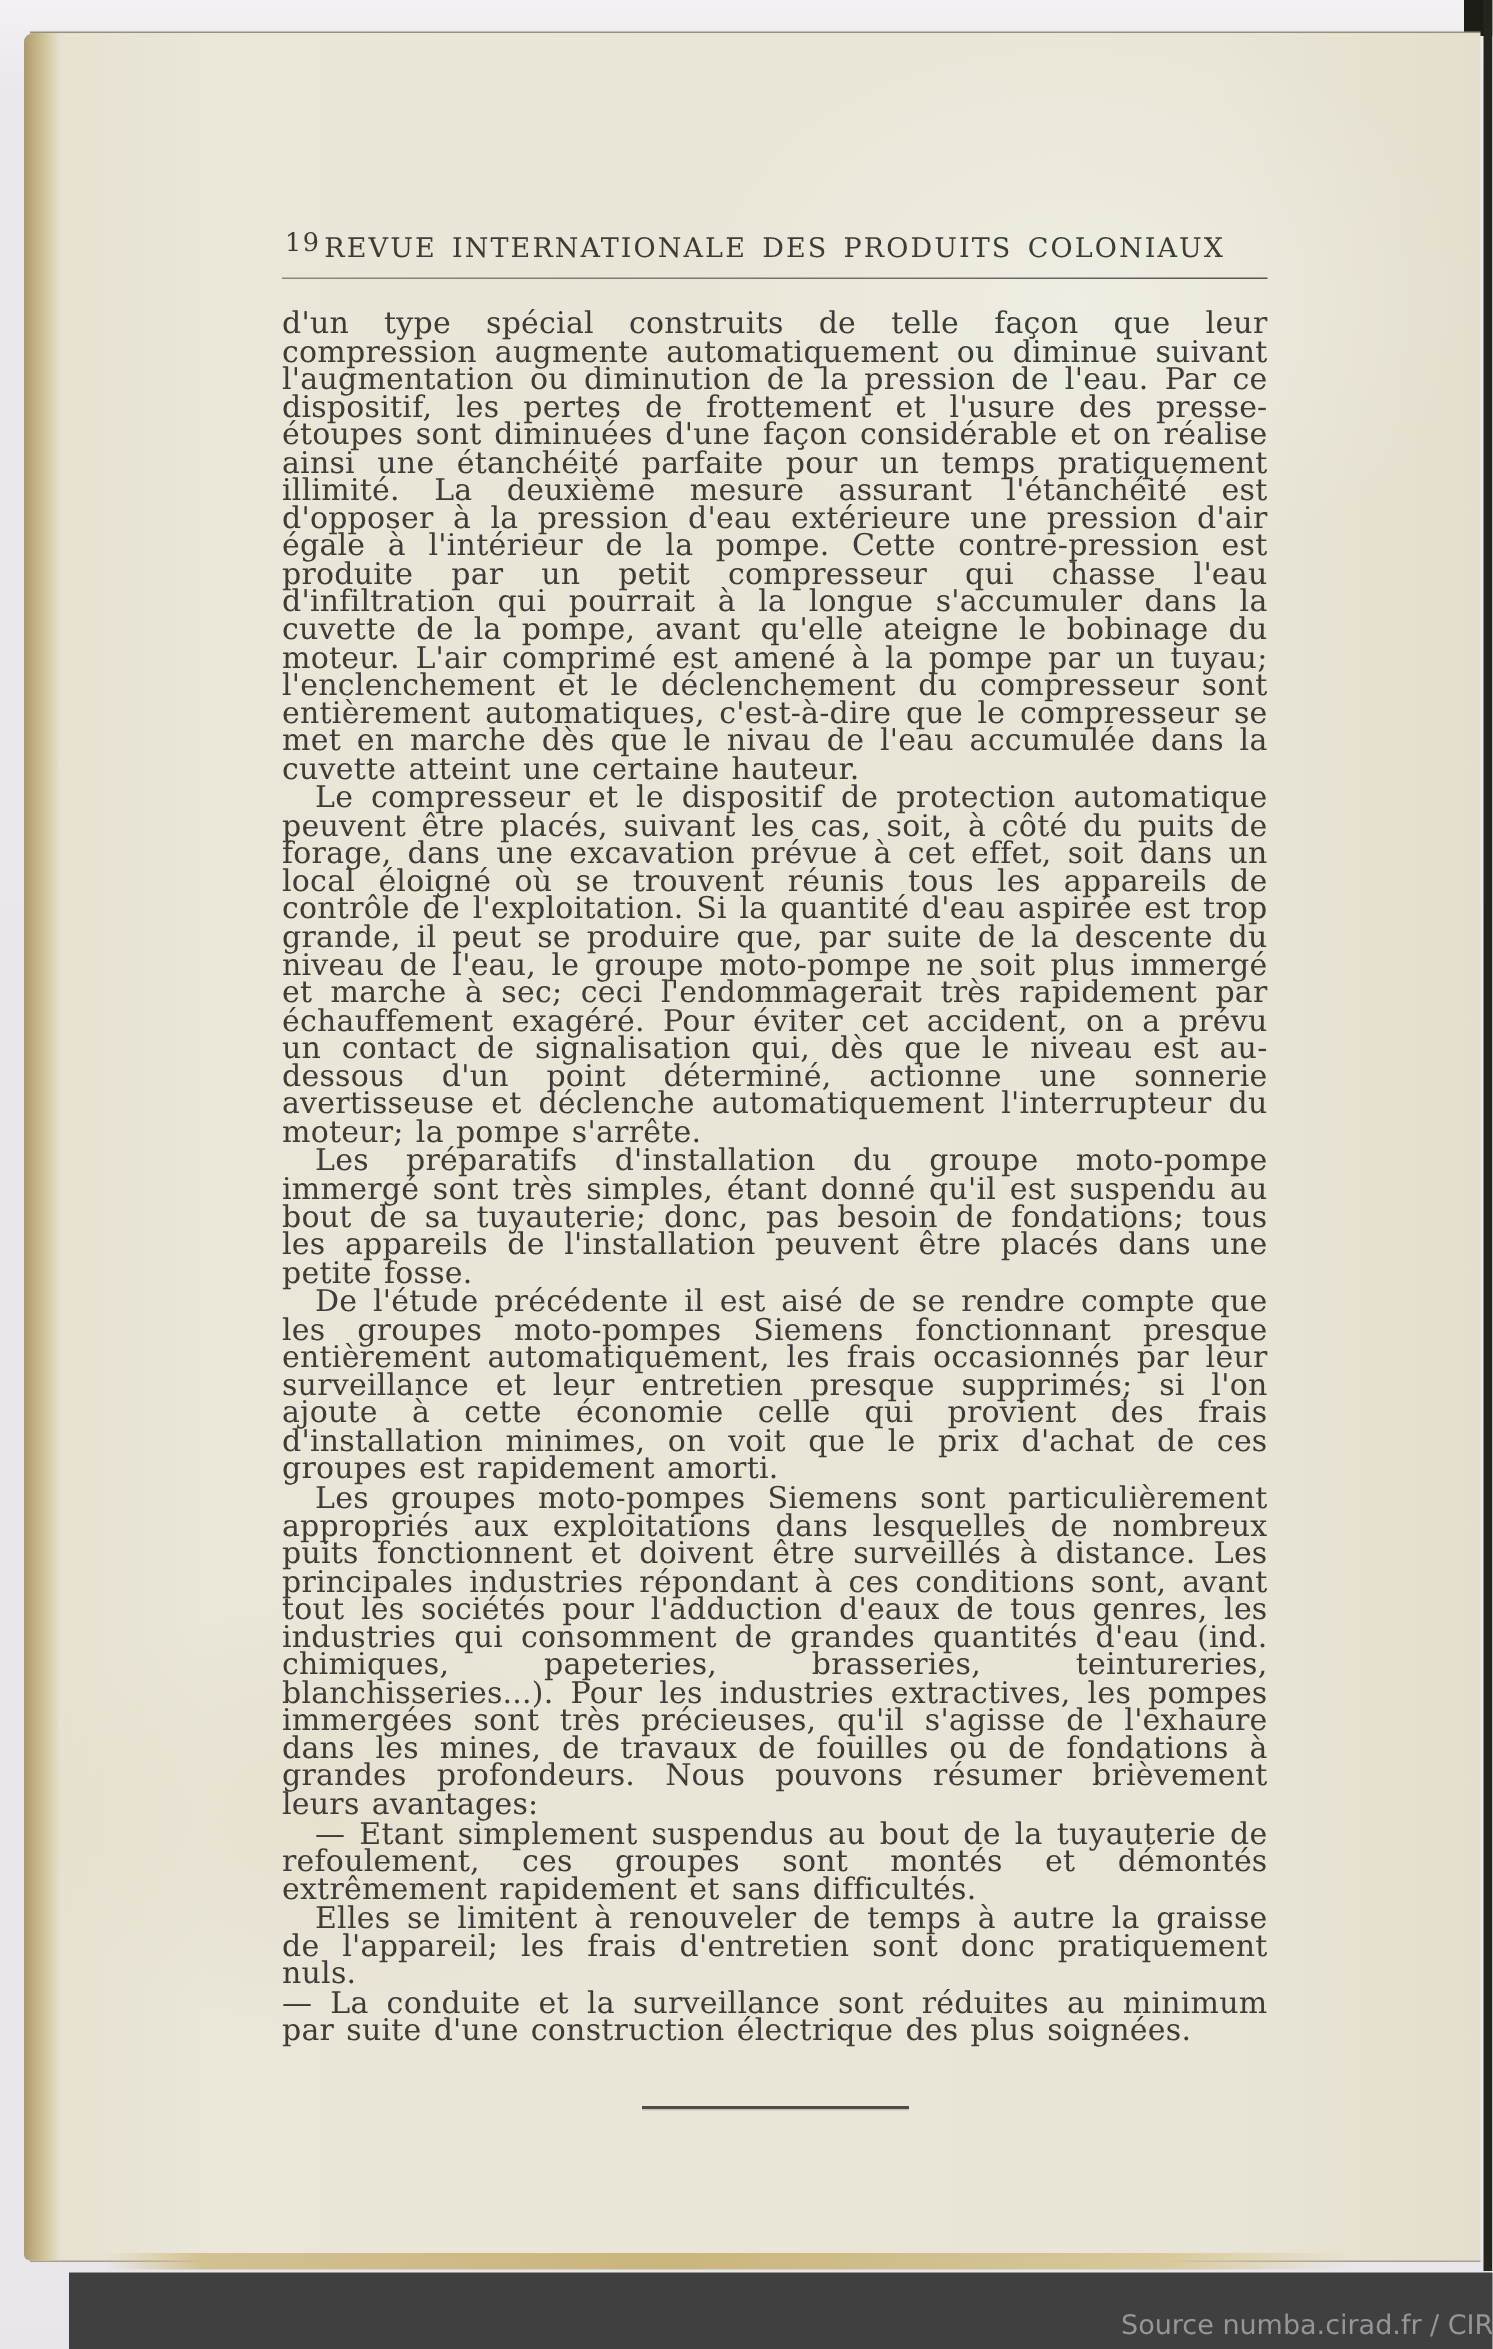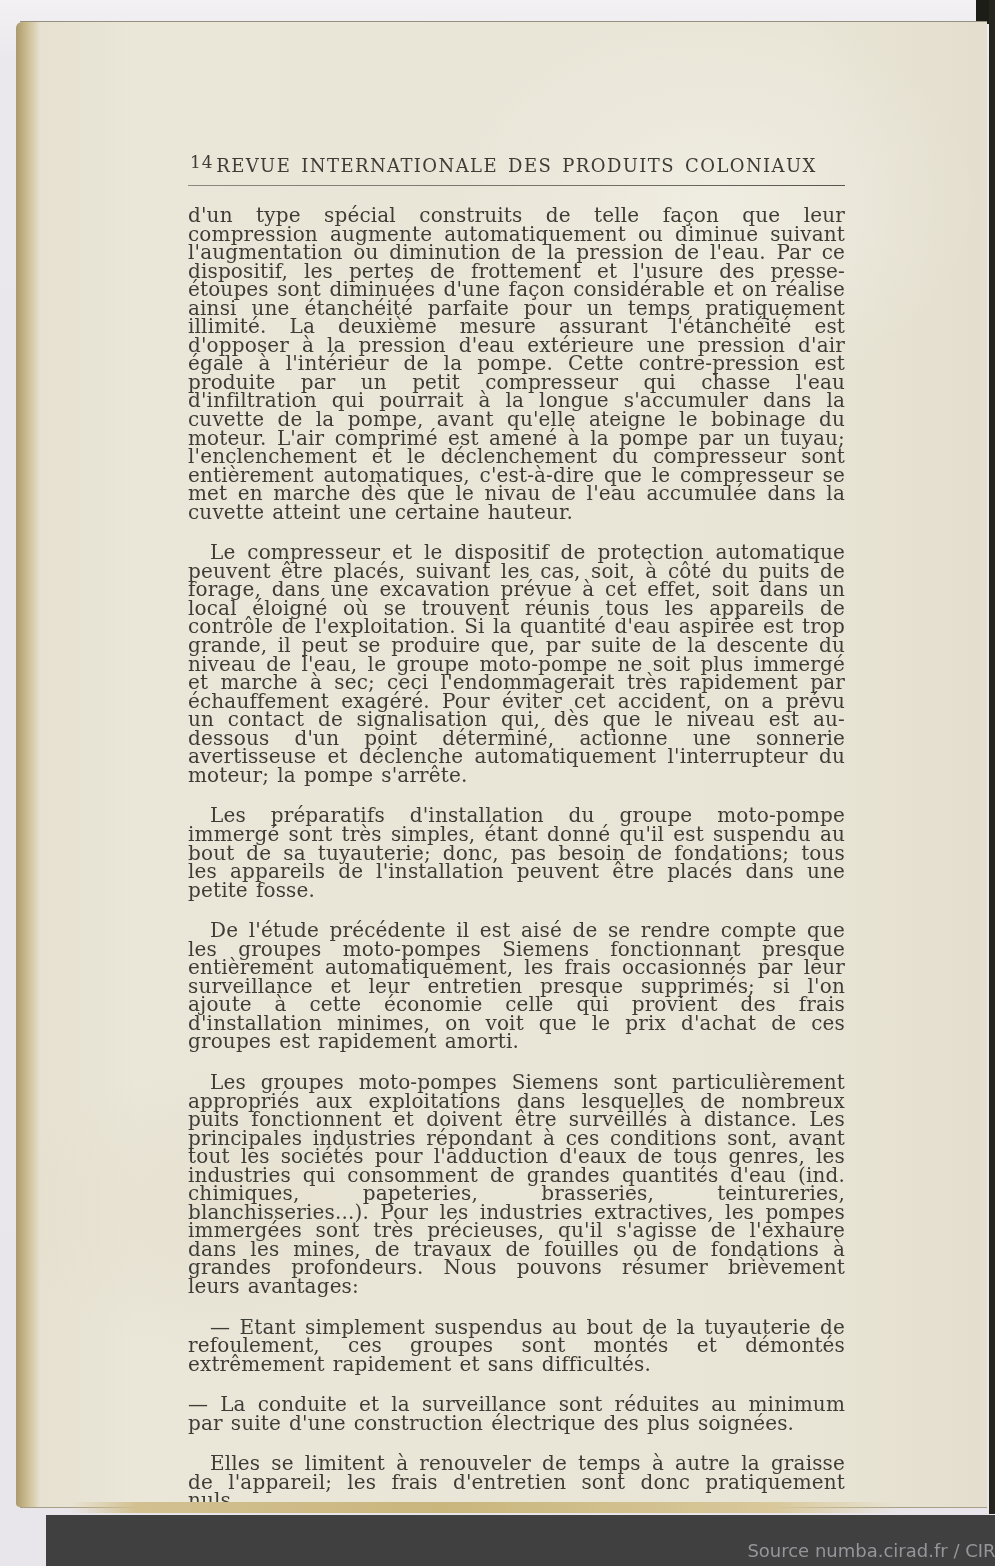--- a/index.html
+++ b/index.html
@@ -41,53 +41,53 @@
     font-size:18px;color:#95959a;margin-left:46px;
   }
   
   .content{position:absolute;left:168px;top:127px;width:657px;color:#3e3c36;}
   .page-head{position:relative;height:34px;}
   .page-num{position:absolute;left:2px;top:3px;font-size:17px;letter-spacing:1px;}
   .journal-title{text-align:center;padding-top:6px;font-size:18px;letter-spacing:1.4px;word-spacing:3px;white-space:nowrap;}
   .head-rule{margin-top:9px;height:1px;background:linear-gradient(90deg,#8c887d,#6f6c64 70%,#55534d);}
   .body-text{margin-top:23px;font-size:20px;line-height:18.55px;text-align:justify;letter-spacing:.15px;word-spacing:1.6px;}
   .para{margin:0;}
-  .para + .para{margin-top:22px;}
+  .para + .para{margin-top:1px;}
   .indent{text-indent:22px;}
   .noindent{text-indent:0;}
   .end-rule{
     width:178px;height:0;margin:41px auto 0 auto;
     border-top:2px solid #4e4c46;border-bottom:1px solid #c6c2b5;
   }
 </style>
 </head>
 <body>
 
 <div class="dark-corner"></div>
 <div class="dark-strip"></div>
 
 <div class="sheet">
   <div class="deckle"></div>
 
   <div class="content">
     <div class="page-head">
-      <span class="page-num">14</span>
+      <span class="page-num">19</span>
       <div class="journal-title">REVUE INTERNATIONALE DES PRODUITS COLONIAUX</div>
       <div class="head-rule"></div>
     </div>
 
     <div class="body-text">
       <p class="para noindent">d'un type spécial construits de telle façon que leur compression augmente automatiquement ou diminue suivant l'augmentation ou diminution de la pression de l'eau. Par ce dispositif, les pertes de frottement et l'usure des presse-étoupes sont diminuées d'une façon considérable et on réalise ainsi une étanchéité parfaite pour un temps pratiquement illimité. La deuxième mesure assurant l'étanchéité est d'opposer à la pression d'eau extérieure une pression d'air égale à l'intérieur de la pompe. Cette contre-pression est produite par un petit compresseur qui chasse l'eau d'infiltration qui pourrait à la longue s'accumuler dans la cuvette de la pompe, avant qu'elle ateigne le bobinage du moteur. L'air comprimé est amené à la pompe par un tuyau; l'enclenchement et le déclenchement du compresseur sont entièrement automatiques, c'est-à-dire que le compresseur se met en marche dès que le nivau de l'eau accumulée dans la cuvette atteint une certaine hauteur.</p>
       <p class="para indent">Le compresseur et le dispositif de protection automatique peuvent être placés, suivant les cas, soit, à côté du puits de forage, dans une excavation prévue à cet effet, soit dans un local éloigné où se trouvent réunis tous les appareils de contrôle de l'exploitation. Si la quantité d'eau aspirée est trop grande, il peut se produire que, par suite de la descente du niveau de l'eau, le groupe moto-pompe ne soit plus immergé et marche à sec; ceci l'endommagerait très rapidement par échauffement exagéré. Pour éviter cet accident, on a prévu un contact de signalisation qui, dès que le niveau est au-dessous d'un point déterminé, actionne une sonnerie avertisseuse et déclenche automatiquement l'interrupteur du moteur; la pompe s'arrête.</p>
       <p class="para indent">Les préparatifs d'installation du groupe moto-pompe immergé sont très simples, étant donné qu'il est suspendu au bout de sa tuyauterie; donc, pas besoin de fondations; tous les appareils de l'installation peuvent être placés dans une petite fosse.</p>
       <p class="para indent">De l'étude précédente il est aisé de se rendre compte que les groupes moto-pompes Siemens fonctionnant presque entièrement automatiquement, les frais occasionnés par leur surveillance et leur entretien presque supprimés; si l'on ajoute à cette économie celle qui provient des frais d'installation minimes, on voit que le prix d'achat de ces groupes est rapidement amorti.</p>
       <p class="para indent">Les groupes moto-pompes Siemens sont particulièrement appropriés aux exploitations dans lesquelles de nombreux puits fonctionnent et doivent être surveillés à distance. Les principales industries répondant à ces conditions sont, avant tout les sociétés pour l'adduction d'eaux de tous genres, les industries qui consomment de grandes quantités d'eau (ind. chimiques, papeteries, brasseries, teintureries, blanchisseries...). Pour les industries extractives, les pompes immergées sont très précieuses, qu'il s'agisse de l'exhaure dans les mines, de travaux de fouilles ou de fondations à grandes profondeurs. Nous pouvons résumer brièvement leurs avantages:</p>
       <p class="para indent">— Etant simplement suspendus au bout de la tuyauterie de refoulement, ces groupes sont montés et démontés extrêmement rapidement et sans difficultés.</p>
+      <p class="para indent">Elles se limitent à renouveler de temps à autre la graisse de l'appareil; les frais d'entretien sont donc pratiquement nuls.</p>
       <p class="para noindent">— La conduite et la surveillance sont réduites au minimum par suite d'une construction électrique des plus soignées.</p>
-      <p class="para indent">Elles se limitent à renouveler de temps à autre la graisse de l'appareil; les frais d'entretien sont donc pratiquement nuls.</p>
     </div>
 
     <div class="end-rule"></div>
   </div>
 </div>
 
 <div class="bottom-edge"></div>
 
 <div class="footer-band">
   <span>Source numba.cirad.fr / CIRAD</span>

